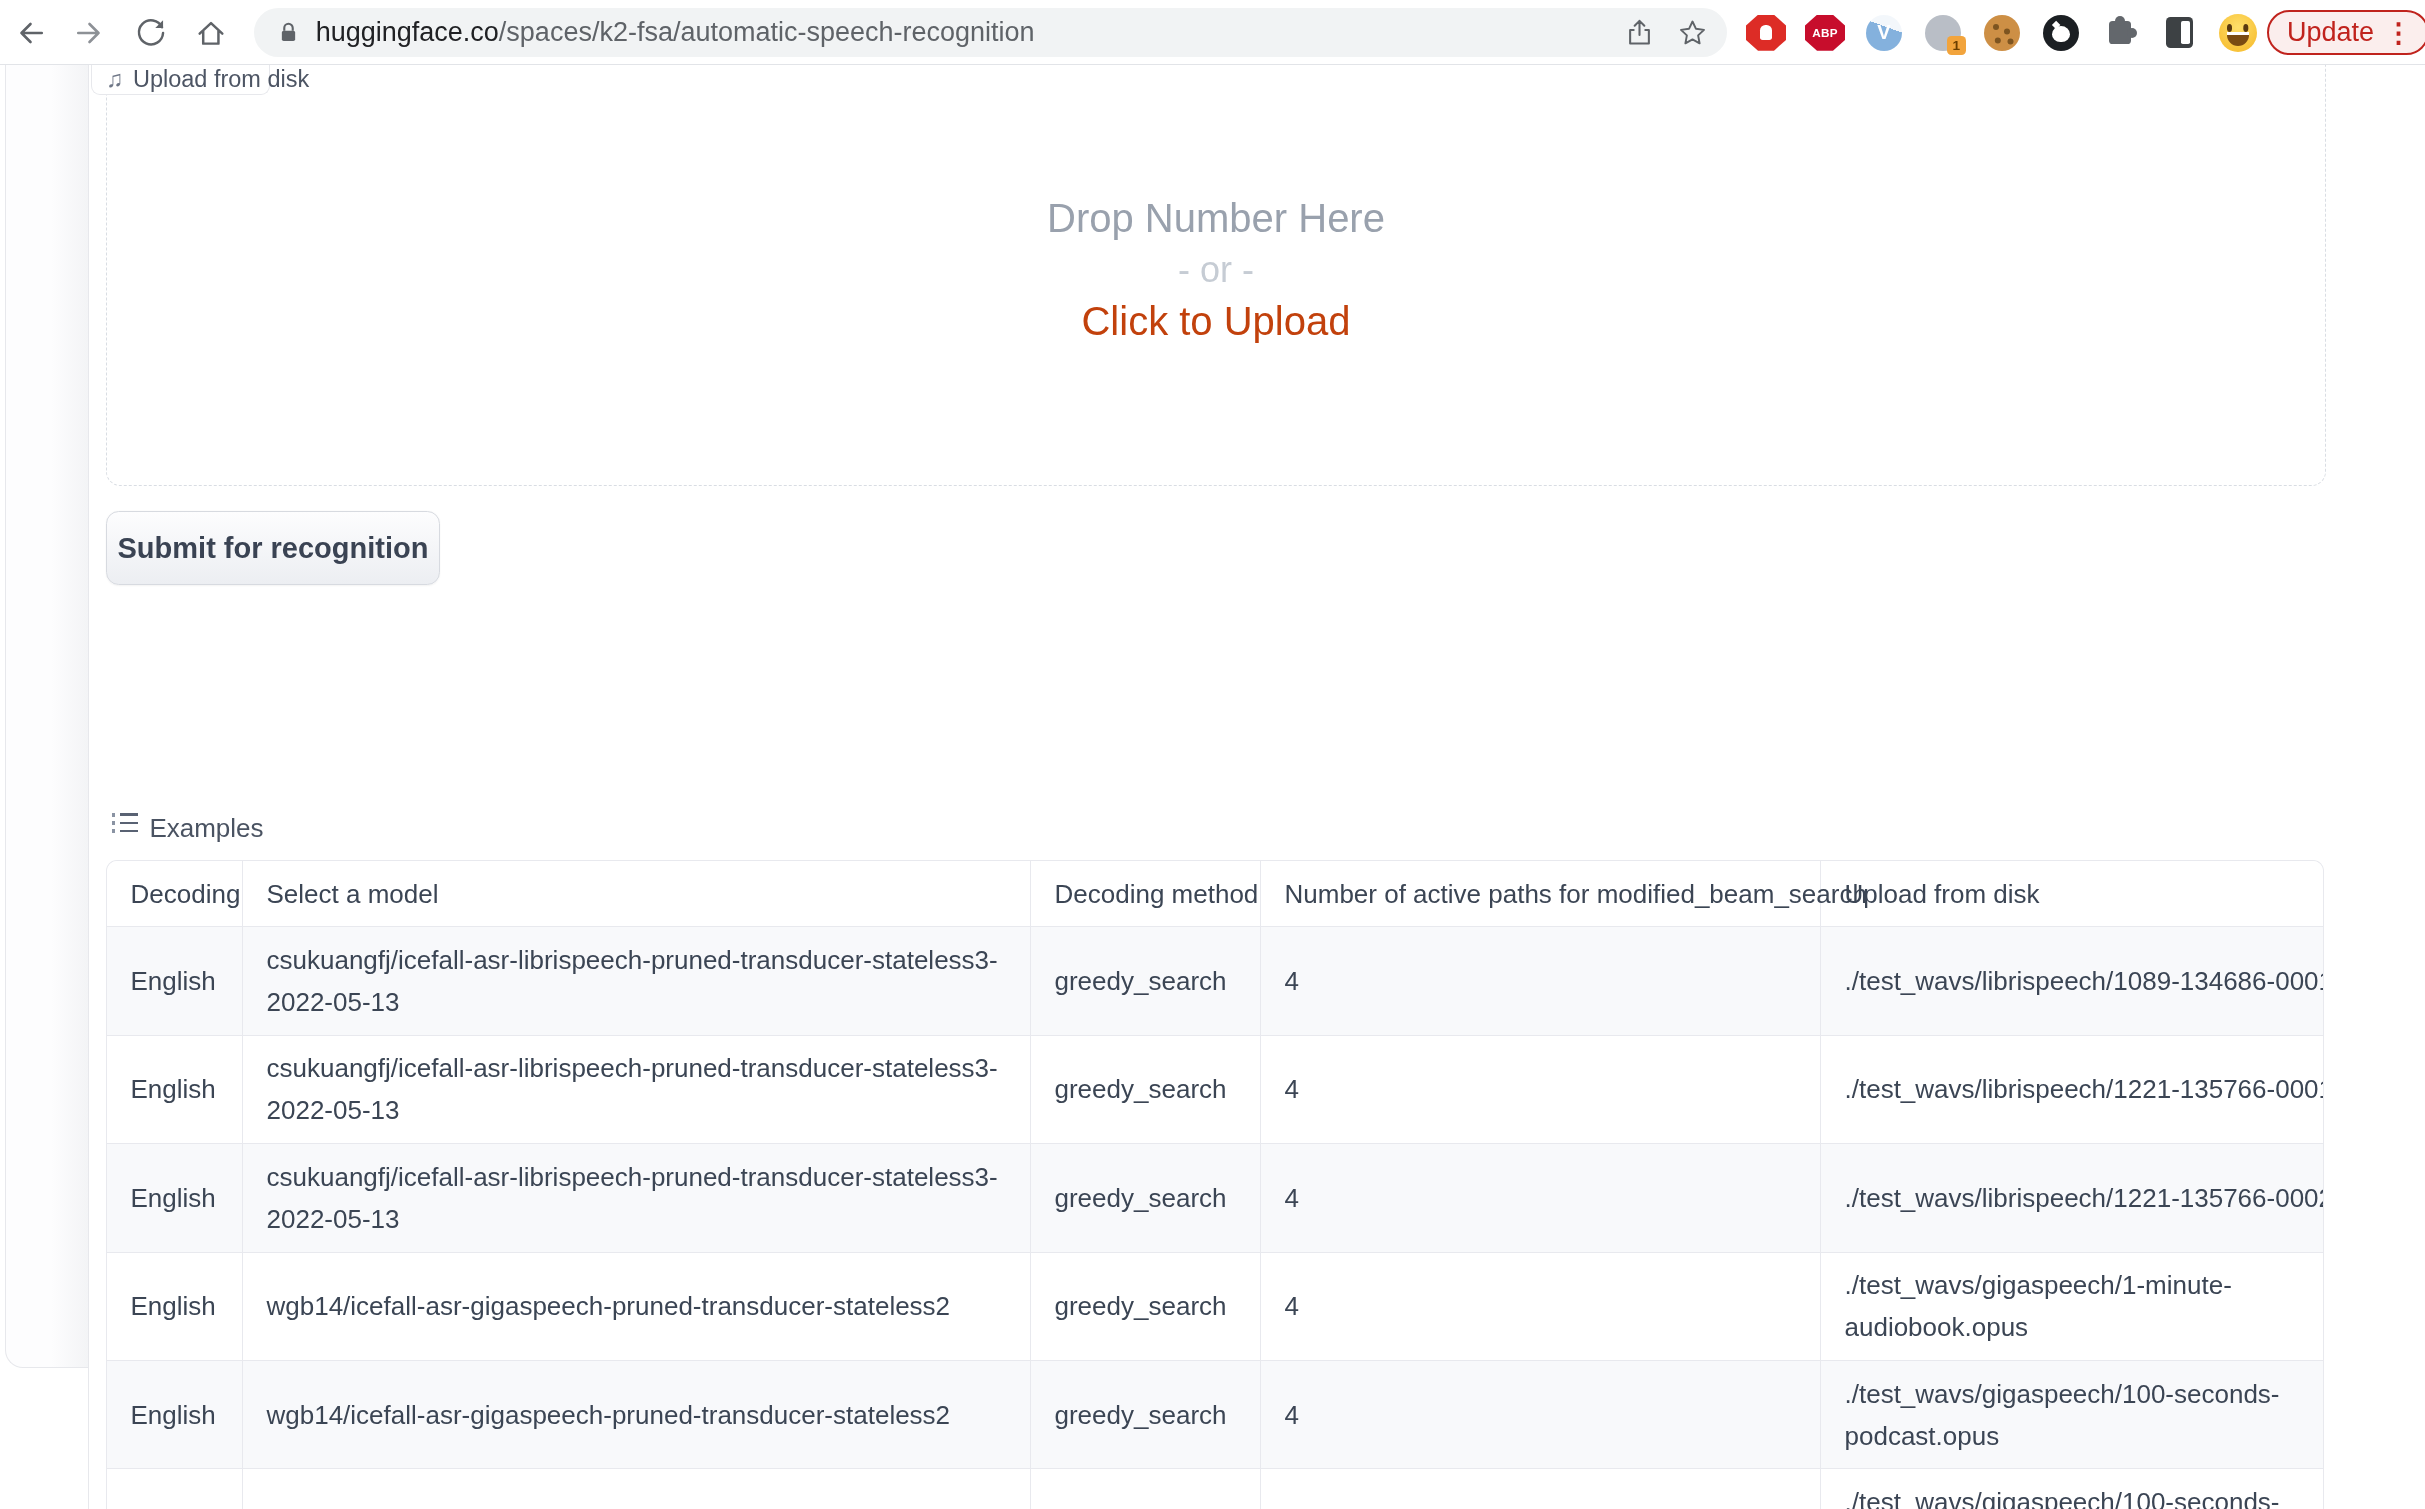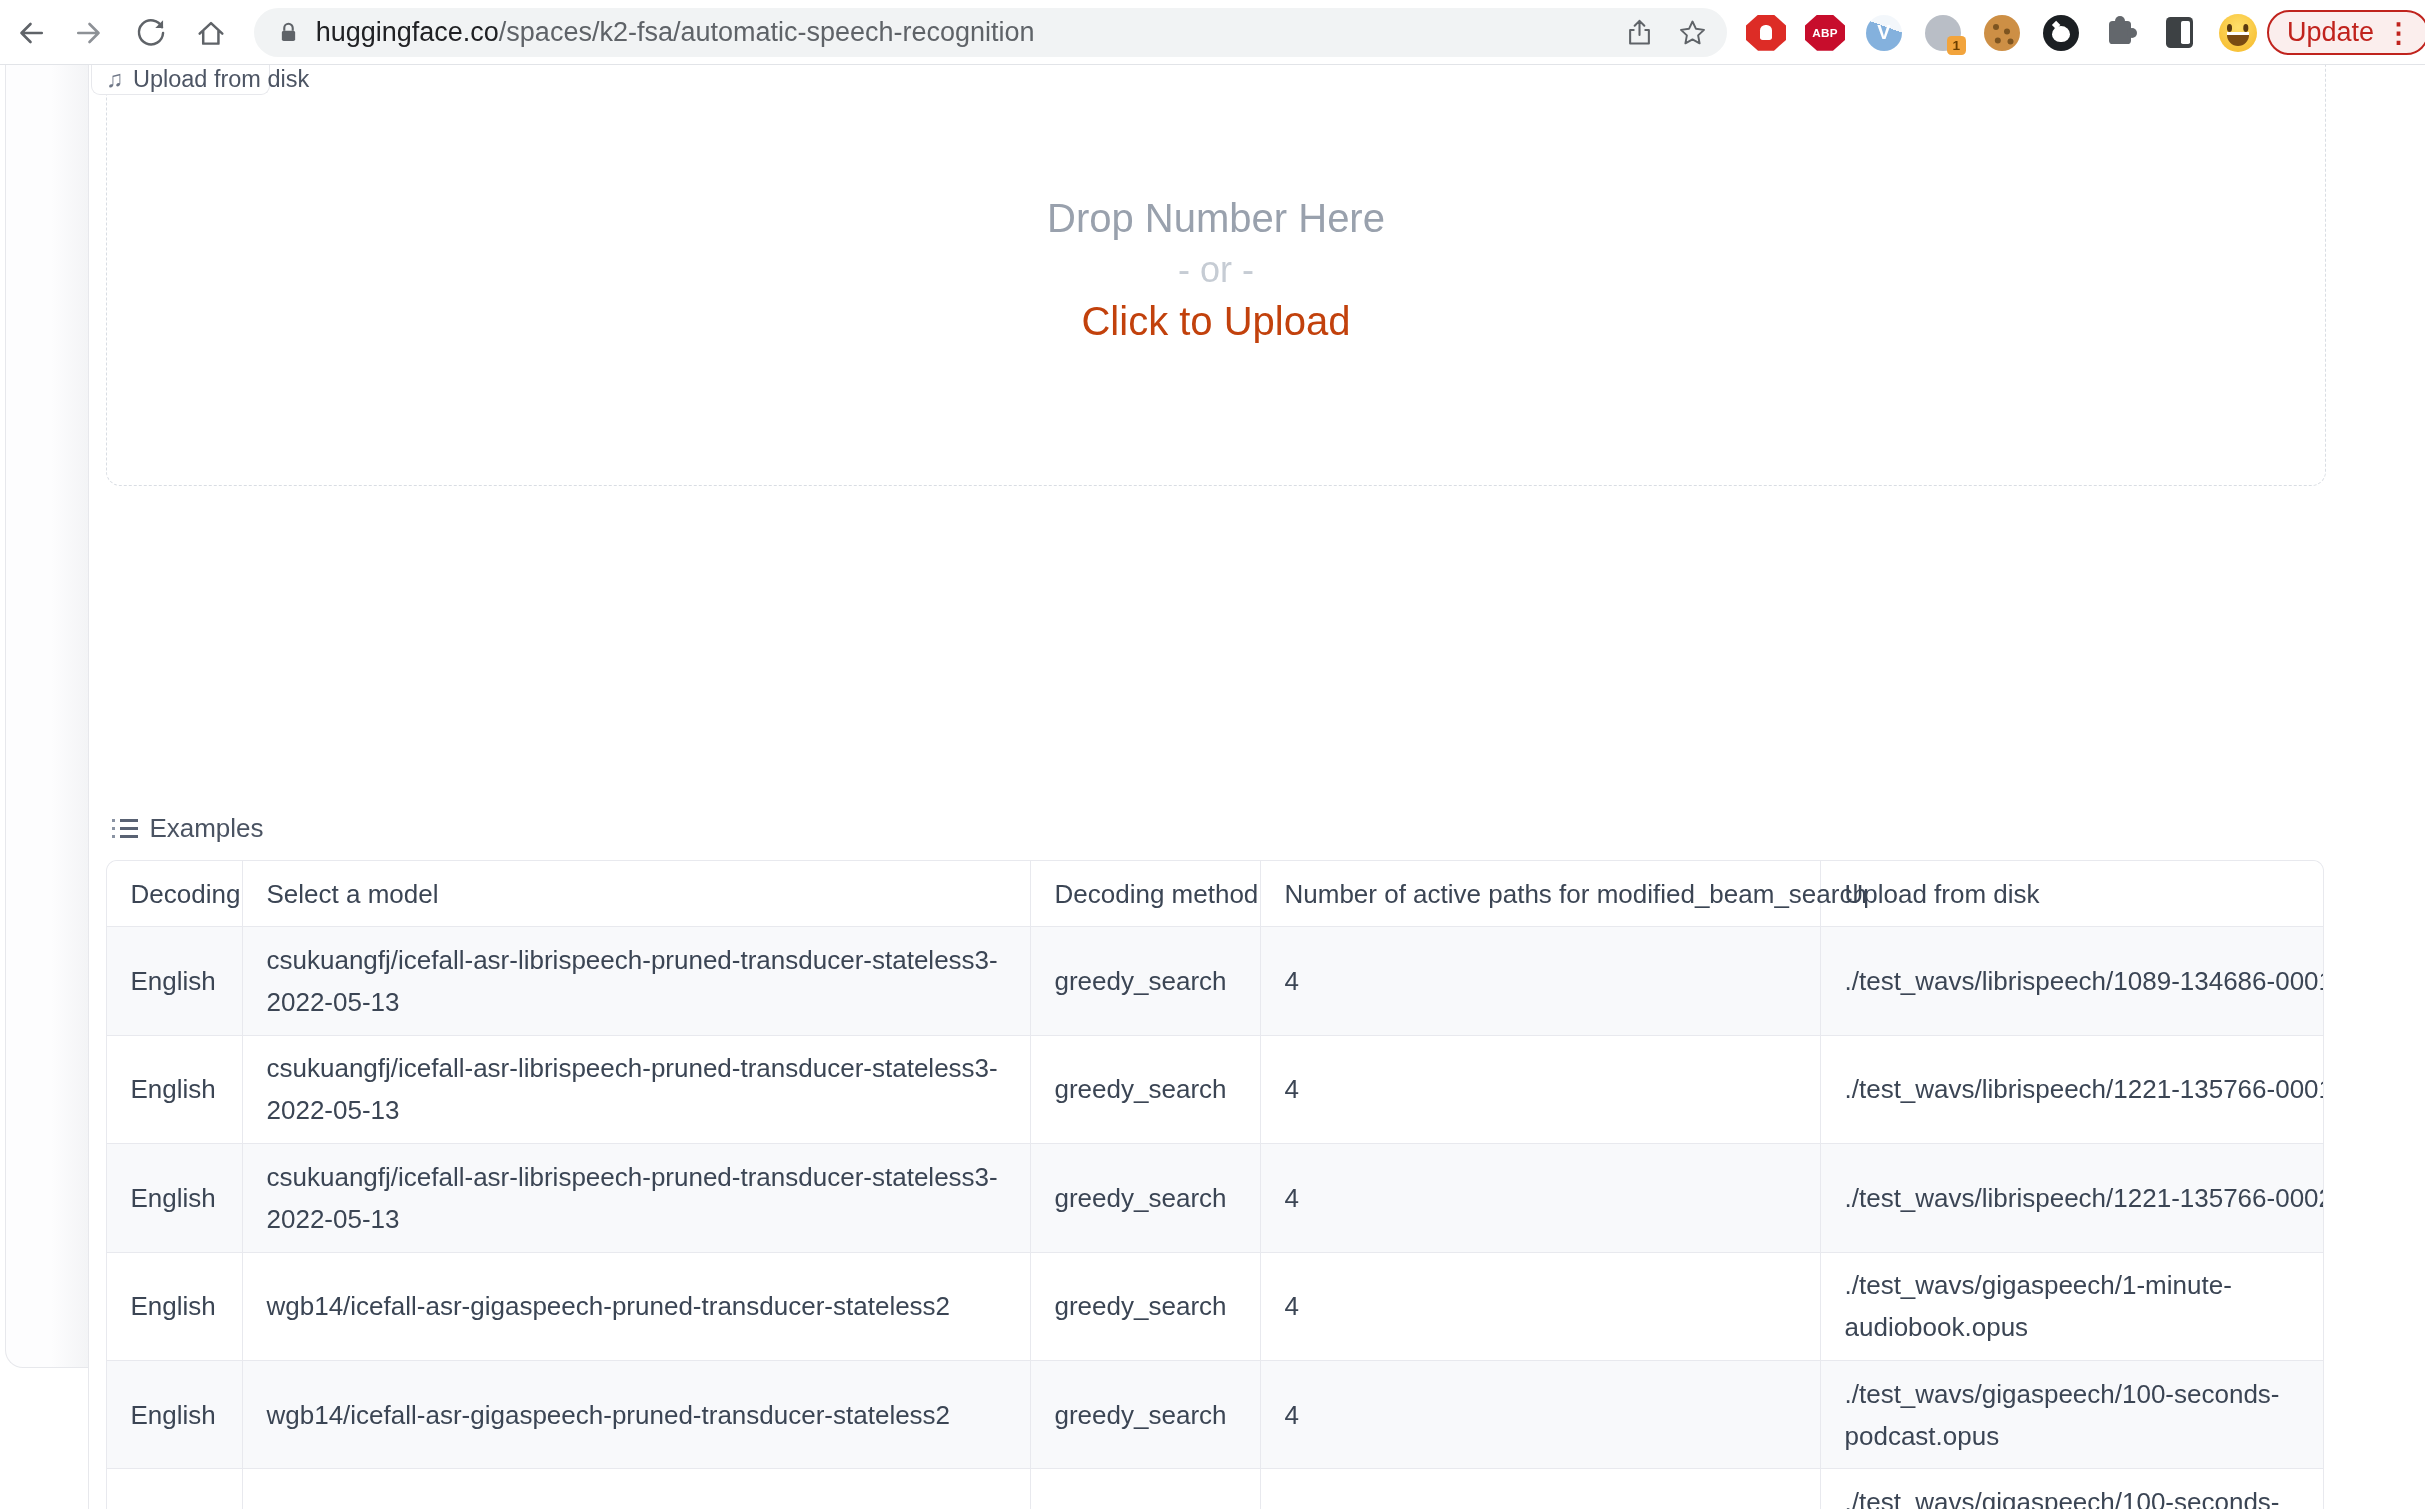--- a/index.html
+++ b/index.html
@@ -115,21 +115,21 @@
   }
   .output-label { margin:23.5px 0 0 33px; font-size:26px; color:#5a6373; }
   .output-box {
     position:absolute; left:22px; right:22px; top:67px; height:78px;
     border:0.9px solid #e2e4e9; border-radius:9px; background:#fff;
     box-shadow:inset 0 1.8px 3.6px rgba(0,0,0,0.03);
     font-size:26px; color:#3b4554; padding:0 18px;
     font-family:"Liberation Sans", sans-serif;
   }
 
-  .examples-head { position:absolute; left:22.6px; top:748px; display:flex; align-items:center; gap:11.7px; }
+  .examples-head { position:absolute; left:22.6px; top:748px; display:flex; align-items:flex-start; gap:11.7px; }
   .list-icon { display:flex; flex-direction:column; gap:4.5px; }
   .list-icon .li-row { display:flex; align-items:center; gap:4.5px; }
   .list-icon .li-dot { width:3.6px; height:3.6px; background:#8a93a3; }
   .list-icon .li-bar { width:18px; height:2.7px; background:#596273; }
   .examples-label { font-size:26px; color:#4a5362; }
 
   .table-wrap {
     position:absolute; left:17px; top:795px; width:2218px;
     border:0.9px solid #e8e9ee; border-bottom:none;
     border-radius:11px 11px 0 0; overflow:hidden; background:#fff;
@@ -248,20 +248,21 @@
       <div class="drop-l1">Drop Number Here</div>
       <div class="drop-l2">- or -</div>
       <div class="drop-l3">Click to Upload</div>
     </div>
 
     <div class="tab">
       <span class="tab-icon">♫</span>
       <span class="tab-label">Upload from disk</span>
     </div>
 
+    <button class="submit-btn">Submit for recognition</button>
 
 
     <div class="examples-head">
       <div class="list-icon">
         <div class="li-row">
             <div class="li-dot"></div>
             <div class="li-bar"></div>
           </div>
         <div class="li-row">
             <div class="li-dot"></div>

